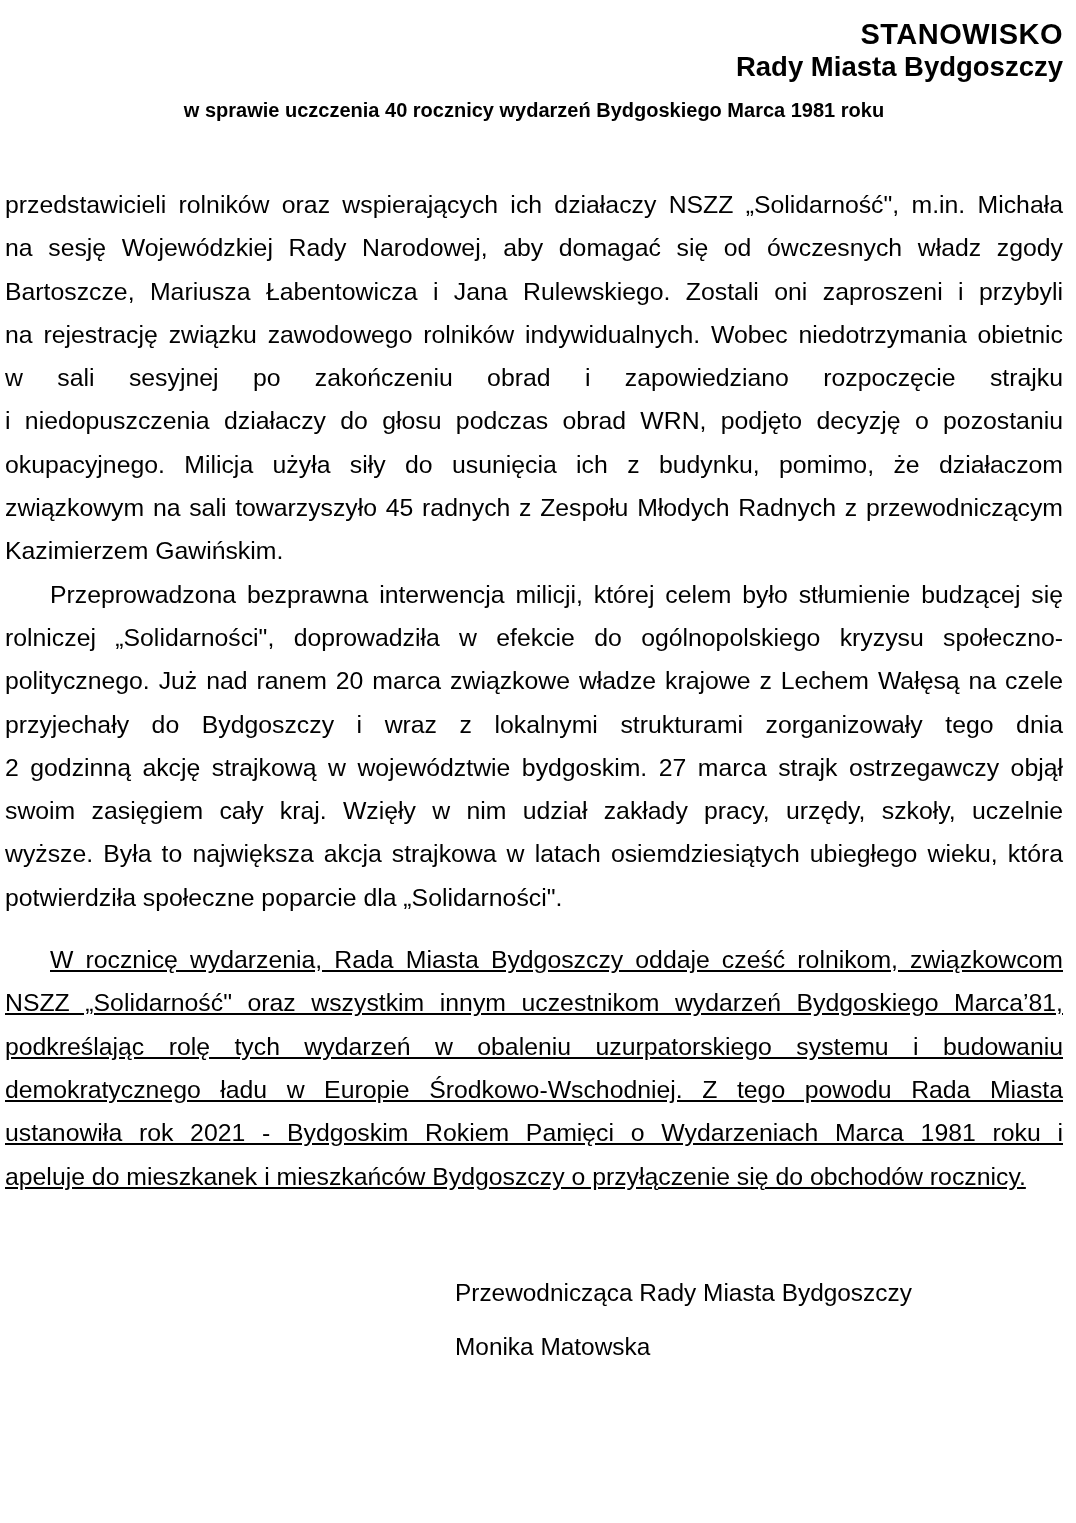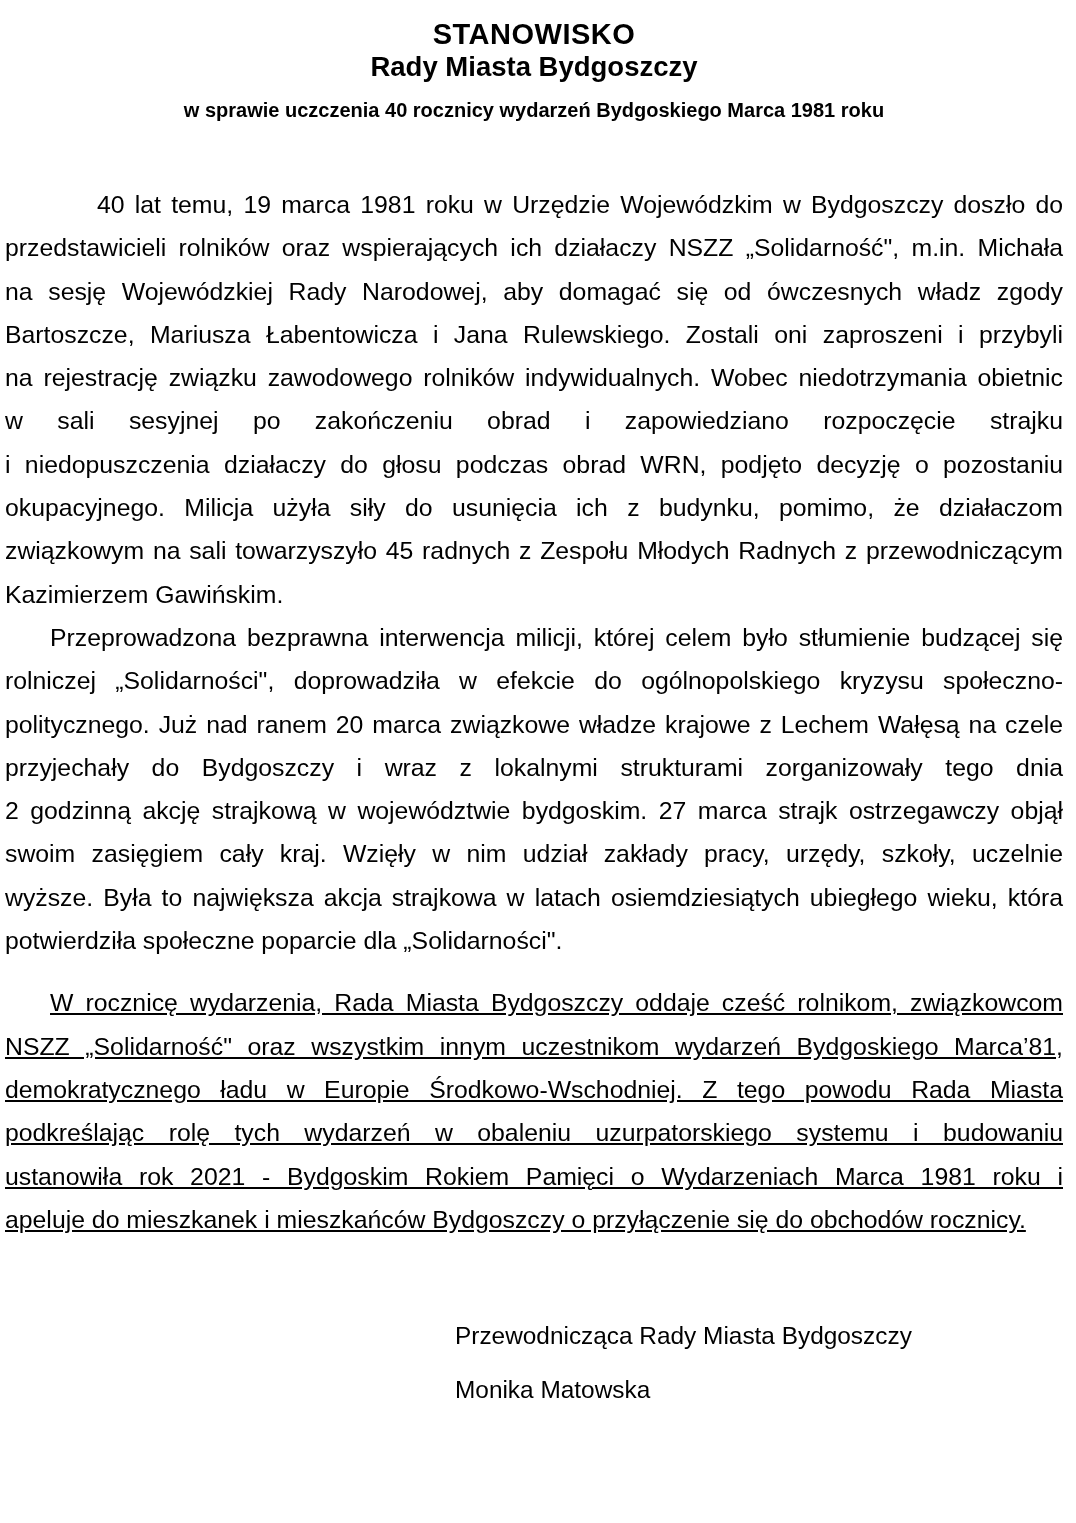--- a/index.html
+++ b/index.html
@@ -12,21 +12,21 @@
     background: #ffffff;
     color: #000000;
     font-family: "Liberation Sans", sans-serif;
     overflow: hidden;
   }
   .doc {
     padding: 0 13px 0 5px;
     box-sizing: border-box;
   }
   .header {
-    text-align: center;
+    text-align: right;
   }
   .title {
     font-weight: bold;
     font-size: 29px;
     line-height: 34px;
     margin-top: 17px;
     letter-spacing: 0.5px;
   }
   .subtitle {
     font-weight: bold;
@@ -75,21 +75,20 @@
 <div class="doc">
 
   <div class="header">
     <div class="title">STANOWISKO</div>
     <div class="subtitle">Rady Miasta Bydgoszczy</div>
   </div>
 
   <div class="subject">w sprawie uczczenia 40 rocznicy wydarzeń Bydgoskiego Marca 1981 roku</div>
 
   <div class="para" id="para-0">
-      <div class="line first">40 lat temu, 19 marca 1981 roku w Urzędzie Wojewódzkim w Bydgoszczy doszło do</div>
       <div class="line">przedstawicieli rolników oraz wspierających ich działaczy NSZZ „Solidarność", m.in. Michała</div>
       <div class="line">na sesję Wojewódzkiej Rady Narodowej, aby domagać się od ówczesnych władz zgody</div>
       <div class="line">Bartoszcze, Mariusza Łabentowicza i Jana Rulewskiego. Zostali oni zaproszeni i przybyli</div>
       <div class="line">na rejestrację związku zawodowego rolników indywidualnych. Wobec niedotrzymania obietnic</div>
       <div class="line">w sali sesyjnej po zakończeniu obrad i zapowiedziano rozpoczęcie strajku</div>
       <div class="line">i niedopuszczenia działaczy do głosu podczas obrad WRN, podjęto decyzję o pozostaniu</div>
       <div class="line">okupacyjnego. Milicja użyła siły do usunięcia ich z budynku, pomimo, że działaczom</div>
       <div class="line">związkowym na sali towarzyszyło 45 radnych z Zespołu Młodych Radnych z przewodniczącym</div>
       <div class="line last">Kazimierzem Gawińskim.</div>
     </div>
@@ -101,22 +100,22 @@
       <div class="line">przyjechały do Bydgoszczy i wraz z lokalnymi strukturami zorganizowały tego dnia</div>
       <div class="line">2 godzinną akcję strajkową w województwie bydgoskim. 27 marca strajk ostrzegawczy objął</div>
       <div class="line">swoim zasięgiem cały kraj. Wzięły w nim udział zakłady pracy, urzędy, szkoły, uczelnie</div>
       <div class="line">wyższe. Była to największa akcja strajkowa w latach osiemdziesiątych ubiegłego wieku, która</div>
       <div class="line last">potwierdziła społeczne poparcie dla „Solidarności".</div>
     </div>
 
   <div class="para" id="para-2">
       <div class="line first">W rocznicę wydarzenia, Rada Miasta Bydgoszczy oddaje cześć rolnikom, związkowcom</div>
       <div class="line">NSZZ „Solidarność" oraz wszystkim innym uczestnikom wydarzeń Bydgoskiego Marca’81,</div>
+      <div class="line">podkreślając rolę tych wydarzeń w obaleniu uzurpatorskiego systemu i budowaniu</div>
       <div class="line">demokratycznego ładu w Europie Środkowo-Wschodniej. Z tego powodu Rada Miasta</div>
-      <div class="line">podkreślając rolę tych wydarzeń w obaleniu uzurpatorskiego systemu i budowaniu</div>
       <div class="line">ustanowiła rok 2021 - Bydgoskim Rokiem Pamięci o Wydarzeniach Marca 1981 roku i</div>
       <div class="line last">apeluje do mieszkanek i mieszkańców Bydgoszczy o przyłączenie się do obchodów rocznicy.</div>
     </div>
 
   <div class="signature">
     <div class="sig-role">Przewodnicząca Rady Miasta Bydgoszczy</div>
     <div class="sig-name">Monika Matowska</div>
   </div>
 
 </div>

